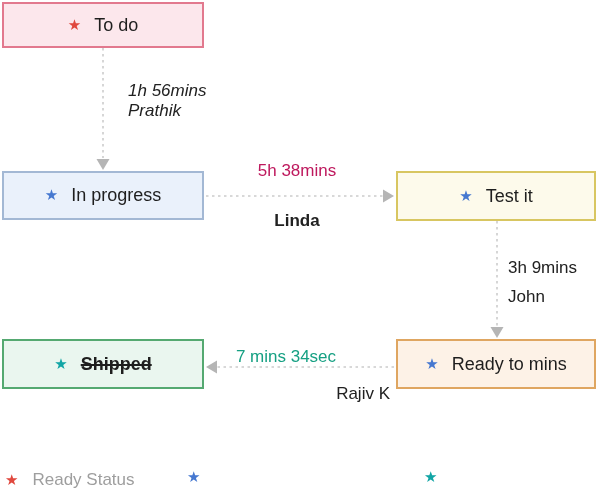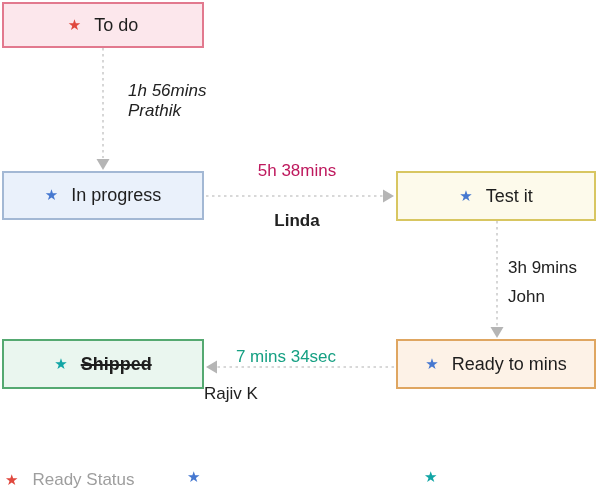--- a/index.html
+++ b/index.html
@@ -27,21 +27,21 @@
   .edge-duration-red{color:#be185d;}
   .edge-duration-teal{color:#16a083;}
   .edge-name, .edge-duration-plain{color:#212121;}
   #lbl-e1{left:128px;top:81px;font-style:italic;}
   #lbl-e1 .line2{margin-top:0;}
   #lbl-e2-duration{left:204px;top:161px;width:186px;text-align:center;}
   #lbl-e2-name    {left:204px;top:211px;width:186px;text-align:center;font-weight:bold;}
   #lbl-e3{left:508px;top:258px;}
   #lbl-e3 .line2{margin-top:9px;}
   #lbl-e4-duration{left:193px;top:333px;width:186px;text-align:center;margin-top:14px;}
-  #lbl-e4-name    {left:204px;top:384px;width:186px;text-align:left;}
+  #lbl-e4-name    {left:204px;top:384px;width:186px;text-align:right;}
   
   #wires{position:absolute;left:0;top:0;width:600px;height:492px;pointer-events:none;}
   .wire{stroke:#cccccc;stroke-width:1.6;stroke-dasharray:2.5 3.5;fill:none;}
   .head{fill:#b5b5b5;stroke:none;}
   
   .legend-item{
     position:absolute;top:470px;display:flex;align-items:center;gap:14px;
     font-size:17px;color:#9e9e9e;
   }
   .legend-item .star{font-size:15px;line-height:1;transform:translateY(-1px);}

